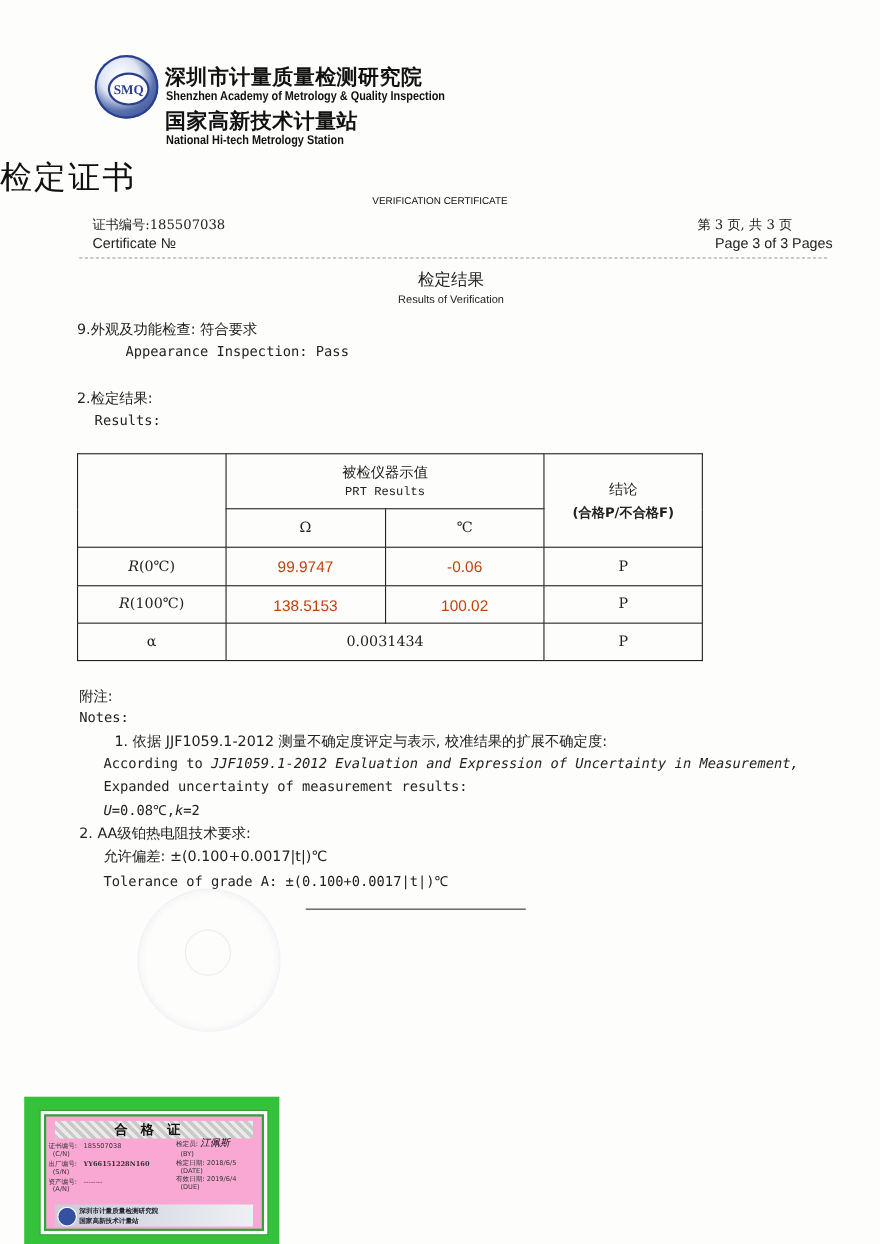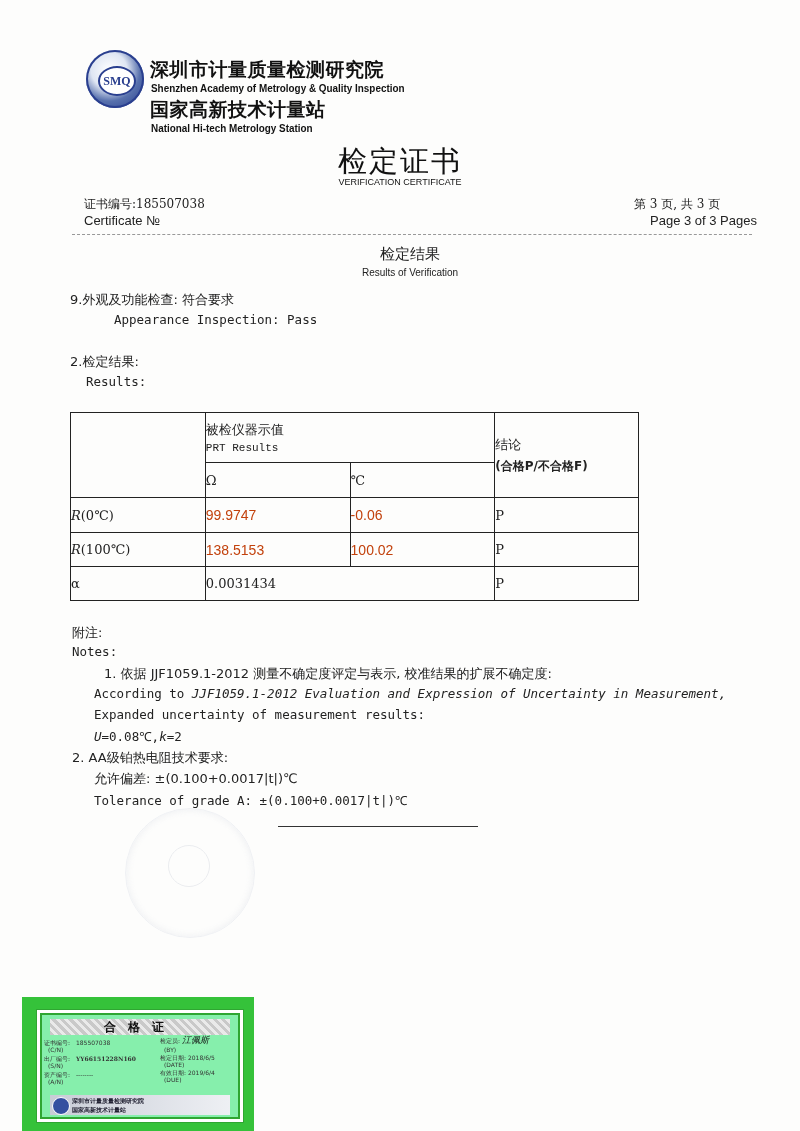--- a/index.html
+++ b/index.html
@@ -8,46 +8,46 @@
   .abs { position:absolute; }
   
   .logo { left:86px; top:50px; width:58px; height:58px; border-radius:50%;
           background:radial-gradient(circle at 40% 35%, #ffffff 0%, #dfe6f3 35%, #5871ad 60%, #23398a 100%);
           box-shadow:0 0 0 2px #2a3f8f inset; }
   .logo-inner { position:absolute; left:12px; top:16px; width:34px; height:26px; border-radius:50%;
           background:#fff; border:2px solid #2a3f8f; font-family:"Liberation Serif", serif; font-weight:bold;
           font-size:12px; color:#2a3f8f; text-align:center; line-height:26px; }
   .org-cn { font-family:"DejaVu Sans", sans-serif; font-weight:bold; font-size:19px; color:#111; letter-spacing:0.5px; }
   .org-en { font-family:"Liberation Sans", sans-serif; font-weight:bold; font-size:11.5px; color:#111; transform:scaleX(0.86); transform-origin:left; white-space:nowrap; }
-  .title-cn { left:0; width:800px; top:142px; text-align:center; font-family:"DejaVu Sans", sans-serif; font-size:29px; color:#111; letter-spacing:2px; }
+  .title-cn { left:0; width:800px; top:142px; font-family:"DejaVu Sans", sans-serif; font-size:29px; color:#111; letter-spacing:2px; }
   .title-en { left:0; width:800px; top:177px; text-align:center; font-family:"Liberation Sans", sans-serif; font-size:9px; color:#111; }
   .small-sans { font-family:Liberation Sans, sans-serif; font-size:13px; color:#222; }
   .serif12 { font-family:"DejaVu Serif", serif; font-size:12px; color:#222; }
   .rule { left:72px; top:234px; width:680px; height:1px; border-top:1px dashed #999; }
   .sec-cn { left:0; width:820px; top:245px; text-align:center; font-family:"DejaVu Sans", sans-serif; font-size:15px; }
   .sec-en { left:0; width:820px; top:267px; text-align:center; font-family:"Liberation Sans", sans-serif; font-size:10px; }
   .mono { font-family:"DejaVu Sans Mono", "Liberation Mono", monospace; font-size:12.5px; color:#222; white-space:nowrap; }
   .cn13 { font-family:"DejaVu Sans", sans-serif; font-size:13px; color:#222; white-space:nowrap; }
   
   table.res { position:absolute; left:70px; top:412px; width:569px; border-collapse:collapse; }
-  table.res td { border:1.5px solid #222; text-align:left; vertical-align:middle; padding:0; }
+  table.res td { border:1.5px solid #222; text-align:center; vertical-align:middle; padding:0; }
   .th-cn { font-family:"DejaVu Sans", sans-serif; font-size:13px; }
   .th-en { font-family:"Liberation Mono", monospace; font-size:11px; }
   .cell-val { font-family:"Liberation Sans", sans-serif; font-size:14px; color:#c2410c; }
   .cell-ser { font-family:"DejaVu Serif", serif; font-size:13px; }
   .ital { font-style:italic; }
   
   .sig-line { left:278px; top:826px; width:200px; border-top:1.5px solid #333; }
   
   .seal { left:125px; top:808px; width:128px; height:128px; border-radius:50%;
           border:1px solid #eceef2; box-shadow: inset 0 0 8px #e8eaee; opacity:0.8; }
   .seal-inner { position:absolute; left:42px; top:36px; width:40px; height:40px; border-radius:50%; border:1px solid #e6e8ec; }
   
   .sticker { left:22px; top:997px; width:232px; height:134px; background:#35c23a; }
-  .sticker-card { position:absolute; left:18px; top:16px; width:196px; height:102px; background:#86efac; border:2px solid #2fa632; box-shadow:0 0 0 3px #fff, 0 0 0 4px #2fa632; }
+  .sticker-card { position:absolute; left:18px; top:16px; width:196px; height:102px; background:#f9a8d4; border:2px solid #2fa632; box-shadow:0 0 0 3px #fff, 0 0 0 4px #2fa632; }
   .st-banner { position:absolute; left:8px; top:4px; width:180px; height:16px;
                background:repeating-linear-gradient(45deg,#c9c9c9 0 3px,#eaeaea 3px 6px); text-align:center;
                font-family:"DejaVu Sans", sans-serif; font-weight:bold; font-size:12px; line-height:16px; letter-spacing:12px; color:#111; }
   .st-txt { position:absolute; font-family:"DejaVu Sans", sans-serif; font-size:6px; color:#333; white-space:nowrap; line-height:7px; }
   .st-footer { position:absolute; left:8px; top:80px; width:180px; height:20px; background:linear-gradient(90deg,#c8ccd6,#eef0f4); }
   .st-logo { position:absolute; left:2px; top:2px; width:16px; height:16px; border-radius:50%; background:#3550a0; border:1px solid #fff; }
   .st-org { position:absolute; left:22px; font-family:"DejaVu Sans", sans-serif; font-size:6px; font-weight:bold; color:#223; white-space:nowrap; }
   .sig { font-family:"DejaVu Serif", serif; font-style:italic; font-size:9px; color:#111; }
 </style>
 </head>

